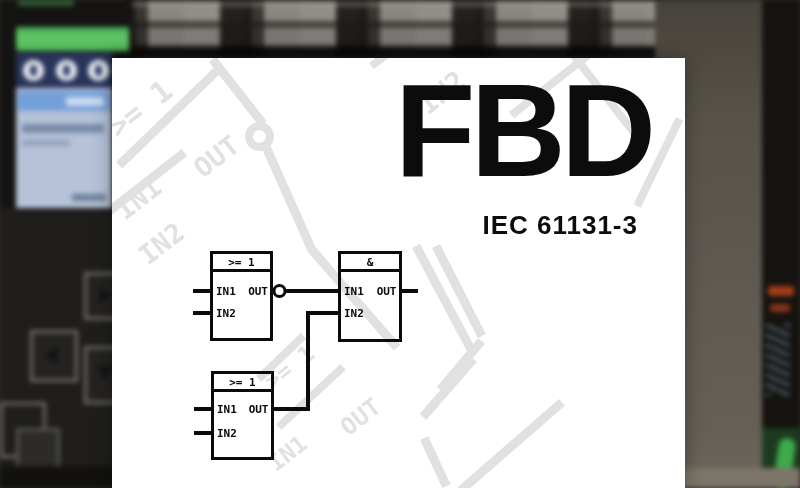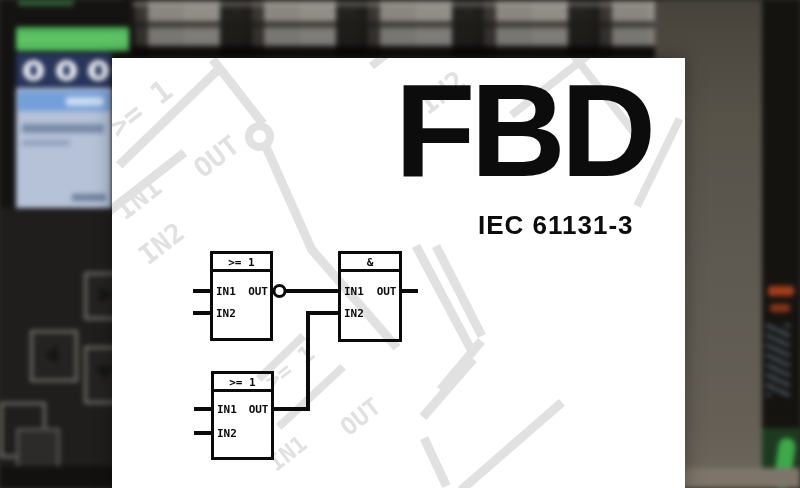--- a/index.html
+++ b/index.html
@@ -58,21 +58,21 @@
   
   .wm-text { position:absolute; font-family:"DejaVu Sans Mono", monospace; font-weight:bold;
     color:#e1e1e1; transform:rotate(-38deg); white-space:nowrap; line-height:1; }
   .wm-line { position:absolute; background:#e1e1e1; transform-origin:top left; }
   .wm-circle { position:absolute; left:133px; top:64px; width:29px; height:29px;
     border:8px solid #e1e1e1; border-radius:50%; box-sizing:border-box; background:#fff; }
 
   
   .title { position:absolute; left:282px; top:4px; width:258px; text-align:center;
     font-weight:bold; font-size:132px; line-height:1.04; letter-spacing:-5px; color:#0c0c0c; }
-  .subtitle { position:absolute; left:366px; top:152px; width:160px; text-align:left;
+  .subtitle { position:absolute; left:366px; top:152px; width:160px; text-align:right;
     font-weight:bold; font-size:26px; letter-spacing:1px; color:#0c0c0c; }
 
   
   .fbd-svg { position:absolute; left:73px; top:187px; width:240px; height:220px; }
   .fbd-svg text { font-family:"DejaVu Sans Mono", monospace; font-weight:bold; font-size:11px; fill:#0a0a0a; }
 </style>
 </head>
 <body>
 
 <div class="stage">

